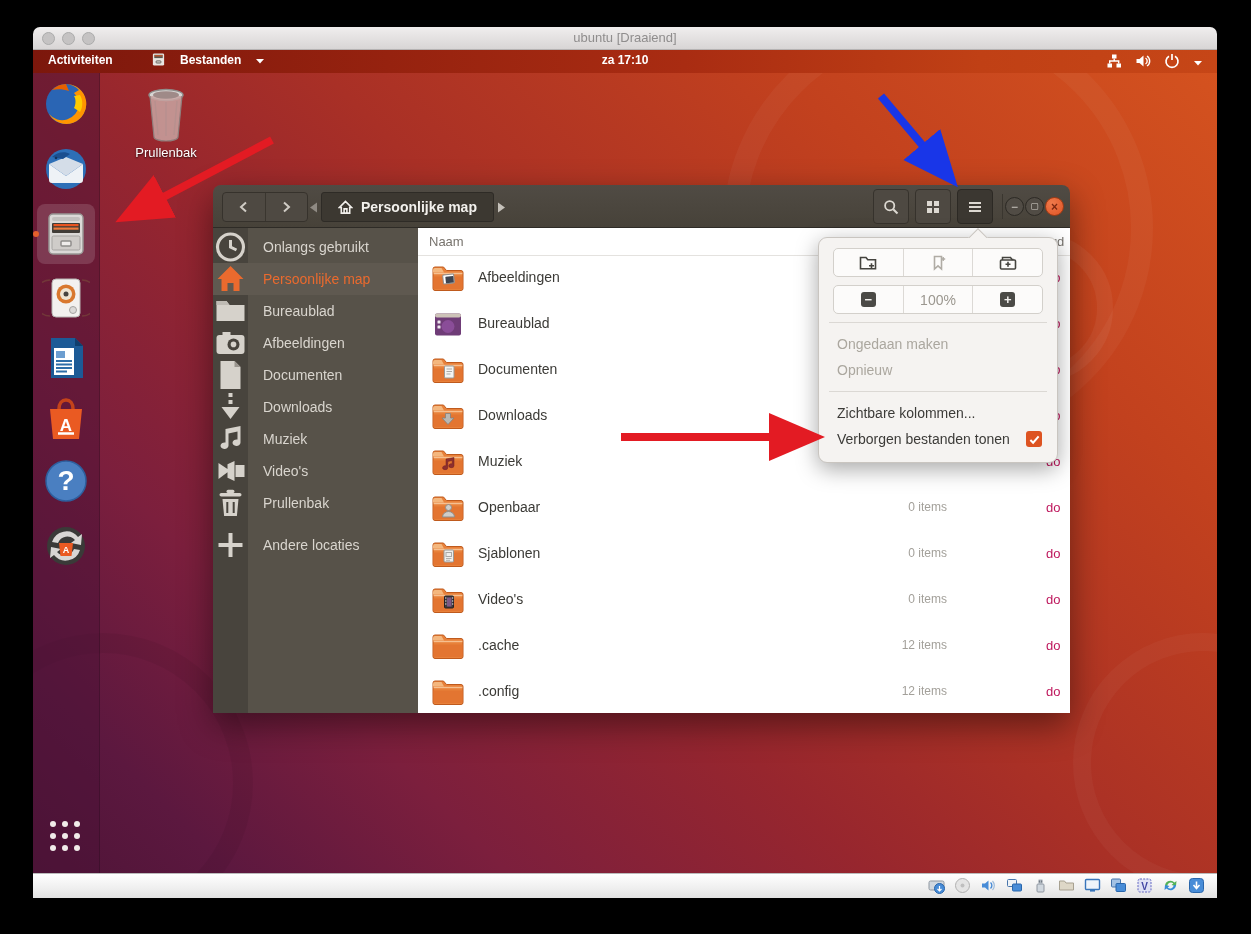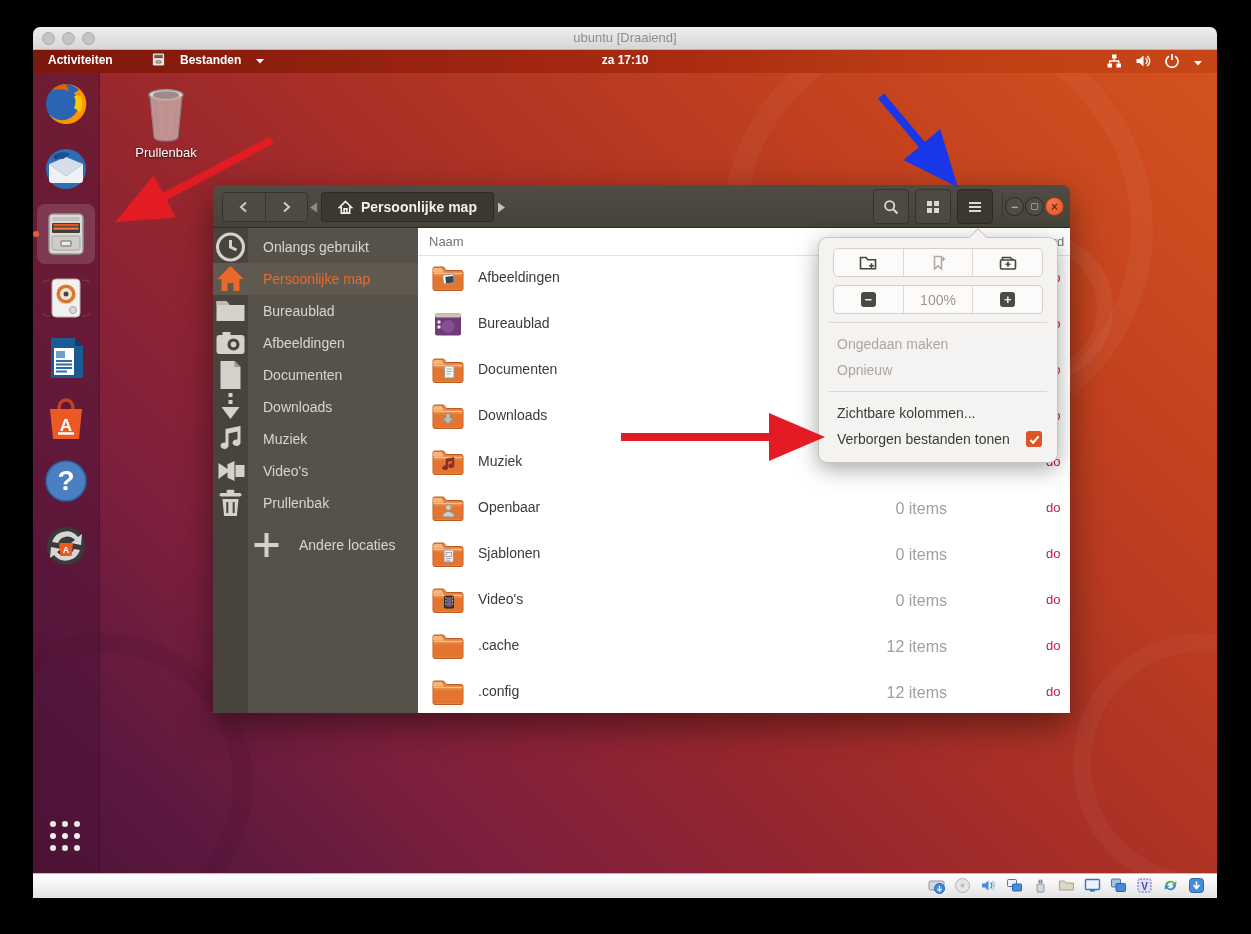--- a/index.html
+++ b/index.html
@@ -82,21 +82,21 @@
   
   #filepane{flex:1;background:#fff;position:relative;overflow:hidden;}
   #colhead{position:absolute;left:0;top:0;right:0;height:28px;border-bottom:1px solid #e4e2df;color:#77736d;font-size:13px;}
   #colhead .ch{position:absolute;top:6px;}
   #ch-name{left:11px;}
   #ch-size{right:115px;}
   #ch-mod{left:590px;}
   .frow{position:absolute;left:0;right:0;height:46px;}
   .frow .fic{position:absolute;left:13px;top:8px;width:34px;height:29px;}
   .frow .fname{position:absolute;left:60px;top:13px;font-size:14px;color:#3b3a36;white-space:nowrap;}
-  .frow .fsize{position:absolute;right:123px;top:14px;font-size:16px;color:#a3a09a;}
+  .frow .fsize{position:absolute;right:123px;top:14px;font-size:12px;color:#a3a09a;}
   .frow .fdate{position:absolute;left:628px;top:14px;font-size:13px;color:#be185d;white-space:nowrap;}
 
   
   #popup{position:absolute;left:785px;top:164px;width:240px;z-index:30;background:#f5f3f1;border:1px solid #c9c5c0;border-radius:9px;box-shadow:0 6px 22px rgba(0,0,0,.35);padding:10px 8px 10px 8px;}
   #popup .parrow{position:absolute;left:148px;top:-11px;width:22px;height:11px;overflow:hidden;}
   #popup .parrow i{position:absolute;left:4px;top:4px;width:14px;height:14px;background:#f5f3f1;border:1px solid #c9c5c0;transform:rotate(45deg);}
   .mrow{display:flex;margin:0 6px 8px 6px;border:1px solid #d3d0cb;border-radius:5px;background:#fcfbfa;overflow:hidden;}
   .mseg{flex:1;height:27px;display:flex;align-items:center;justify-content:center;}
   .mseg+.mseg{border-left:1px solid #dcd9d5;}
   .mseg .ic{width:16px;height:16px;}
@@ -681,21 +681,21 @@
     <span class="slabel">Video's</span>
   </div>
                 <div class="srow" style="top: 259px;">
     <span class="sic">
                     <svg style="width:100%;height:100%">
                       <use href="#i-trash"></use>
                     </svg>
                   </span>
     <span class="slabel">Prullenbak</span>
   </div>
-                <div class="srow" style="top: 301px; margin-left: 36px;">
+                <div class="srow" style="top: 301px;">
     <span class="sic">
                     <svg style="width:100%;height:100%">
                       <use href="#i-plus"></use>
                     </svg>
                   </span>
     <span class="slabel">Andere locaties</span>
   </div>
               </div>
           </div>
 

